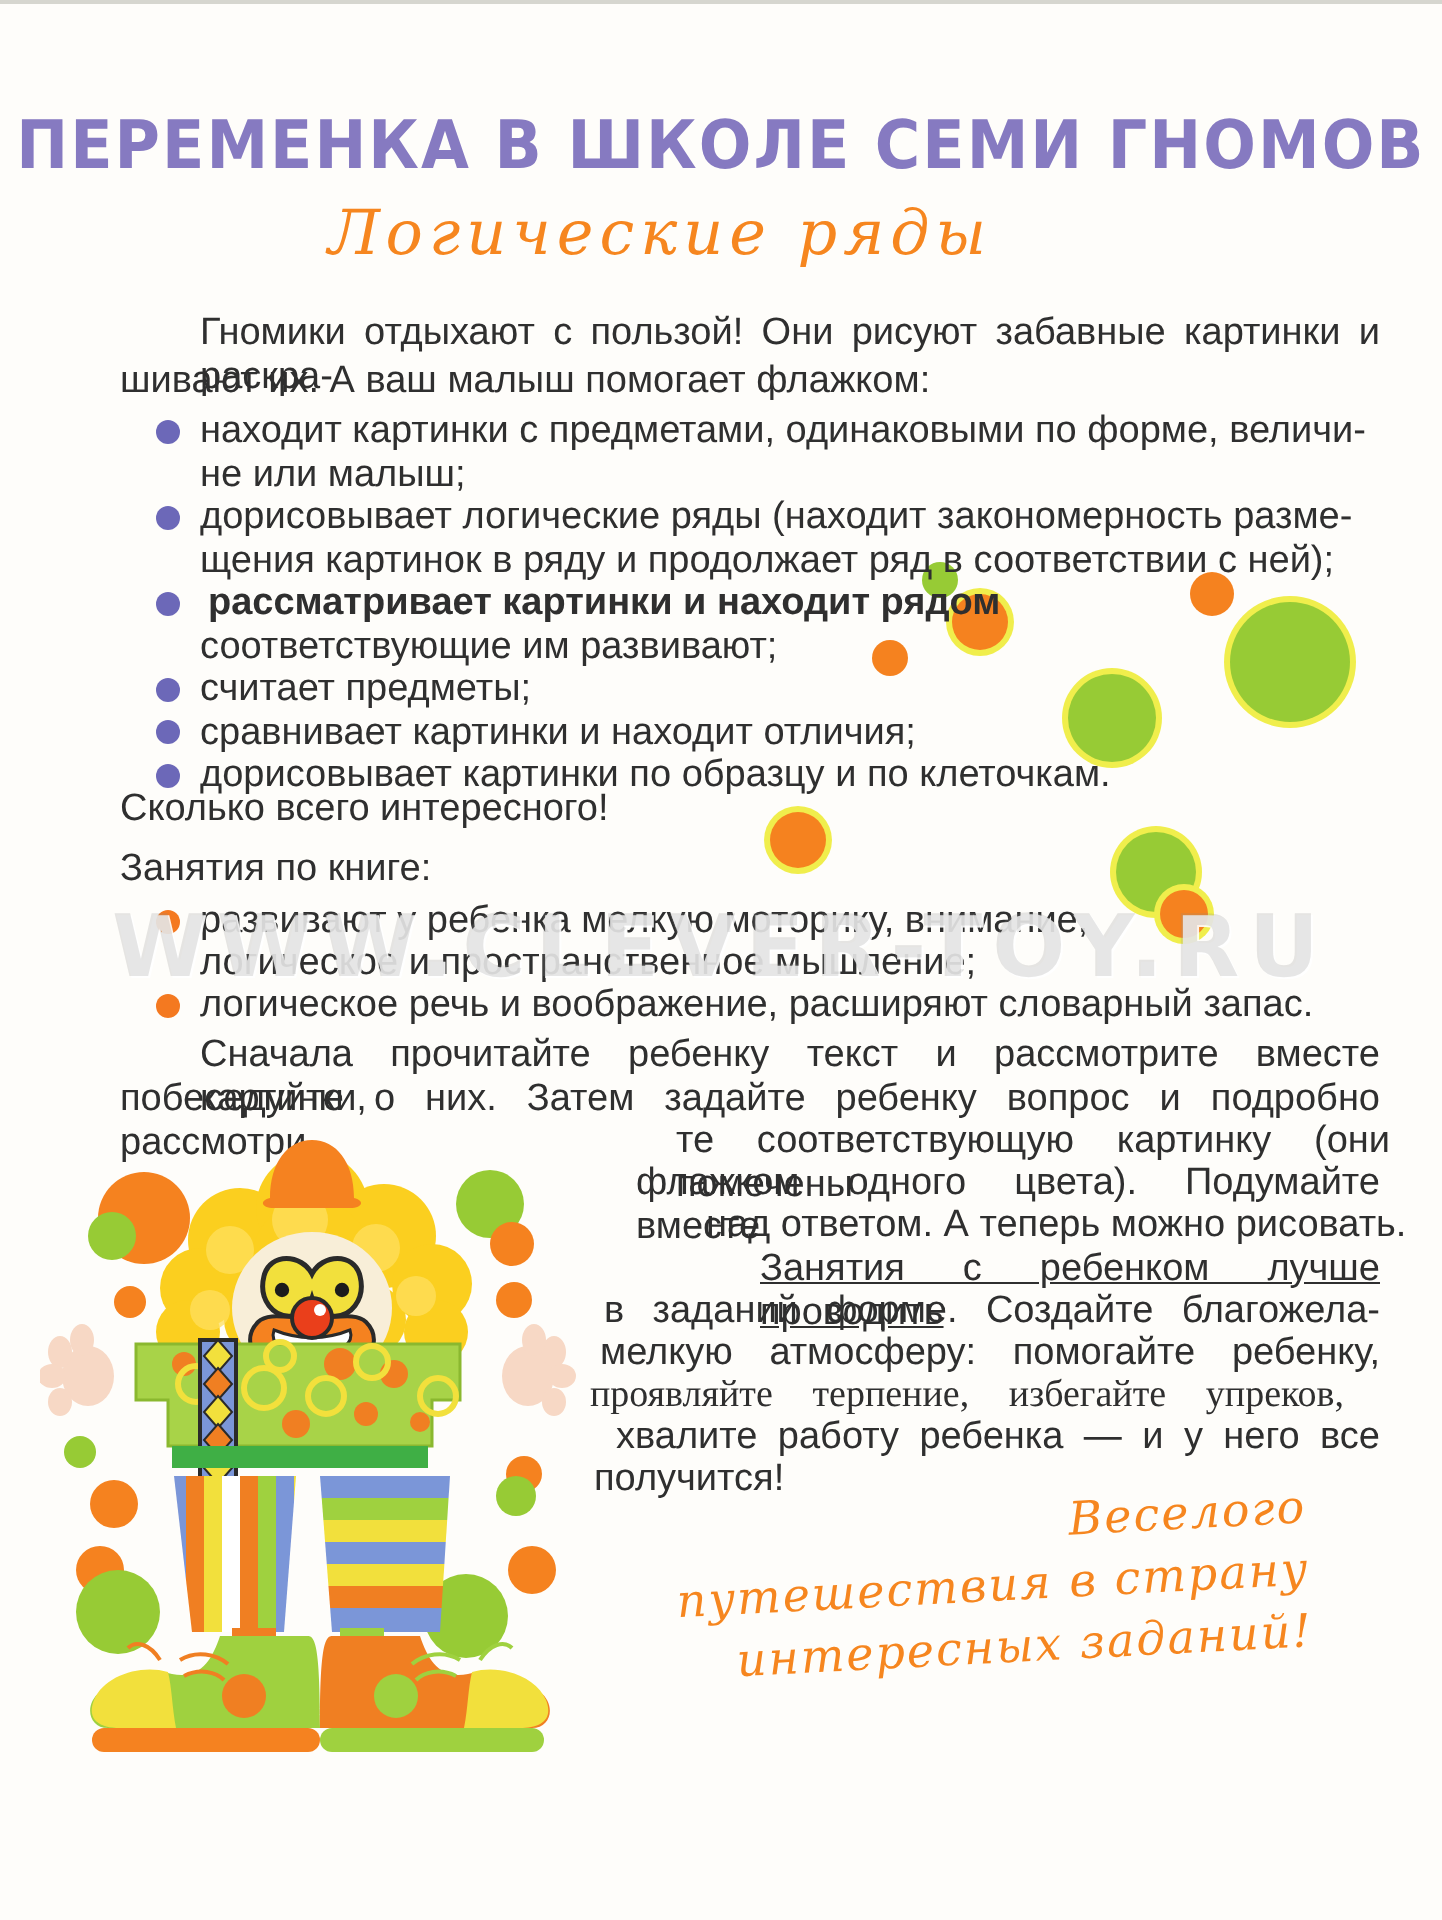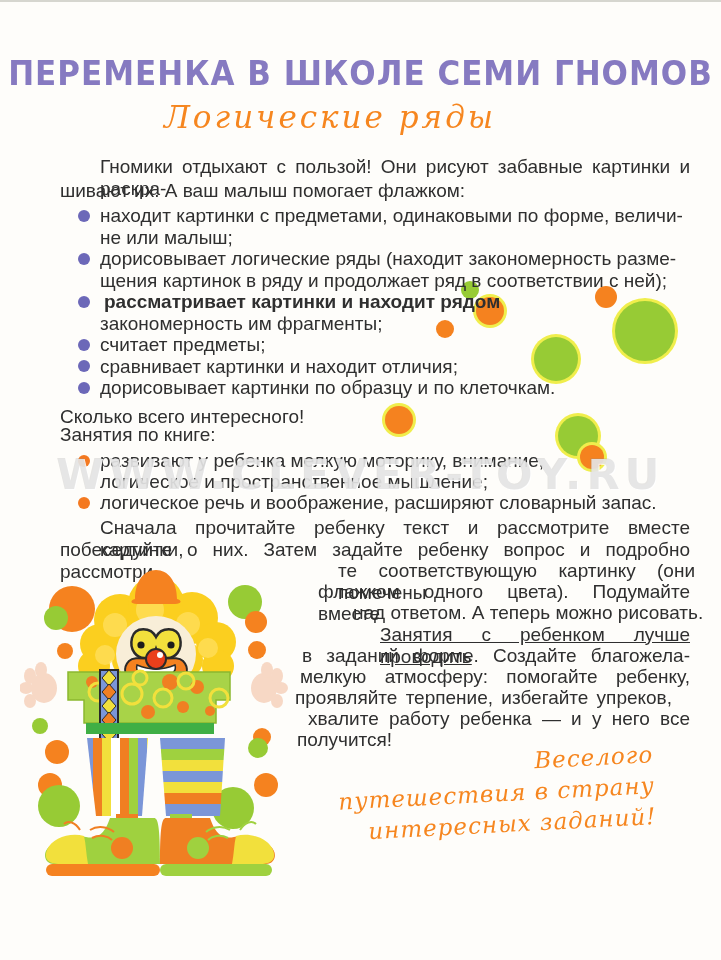--- a/index.html
+++ b/index.html
@@ -92,50 +92,50 @@
   <div class="bullet b-purple" style="top: 210px; left: 78px; background: rgb(108, 104, 184);"></div>
   <div class="line" style="top:205px;left:100px;">находит картинки с предметами, одинаковыми по форме, величи-</div>
   <div class="line" style="top:226.5px;left:100px;">не или малыш;</div>
 
   <div class="bullet b-purple" style="top: 253px; left: 78px; background: rgb(108, 104, 184);"></div>
   <div class="line" style="top:248px;left:100px;">дорисовывает логические ряды (находит закономерность разме-</div>
   <div class="line" style="top:269.5px;left:100px;">щения картинок в ряду и продолжает ряд в соответствии с ней);</div>
 
   <div class="bullet b-purple" style="top: 296px; left: 78px; background: rgb(108, 104, 184);"></div>
   <div class="line" style="top:291px;left:104px;font-weight:bold;">рассматривает картинки и находит рядом</div>
-  <div class="line" style="top:312.5px;left:100px;">закономерность им фрагменты;</div>
+  <div class="line" style="top:312.5px;left:100px;">соответствующие им развивают;</div>
 
   <div class="bullet b-purple" style="top: 339px; left: 78px; background: rgb(108, 104, 184);"></div>
   <div class="line" style="top:334px;left:100px;">считает предметы;</div>
 
   <div class="bullet b-purple" style="top: 360px; left: 78px; background: rgb(108, 104, 184);"></div>
   <div class="line" style="top:355.5px;left:100px;">сравнивает картинки и находит отличия;</div>
 
   <div class="bullet b-purple" style="top: 382px; left: 78px; background: rgb(108, 104, 184);"></div>
   <div class="line" style="top:377px;left:100px;">дорисовывает картинки по образцу и по клеточкам.</div>
 
-  <div class="line" style="top:394px;left:60px;margin-top:12px;">Сколько всего интересного!</div>
+  <div class="line" style="top:394px;left:60px;">Сколько всего интересного!</div>
   <div class="line" style="top:424px;left:60px;">Занятия по книге:</div>
 
   <div class="bullet b-orange" style="top: 455px; left: 78px; background: rgb(244, 121, 32);"></div>
   <div class="line" style="top:450px;left:100px;">развивают у ребенка мелкую моторику, внимание,</div>
   <div class="line" style="top:471px;left:100px;">логическое и пространственное мышление;</div>
 
   <div class="bullet b-orange" style="top: 497px; left: 78px; background: rgb(244, 121, 32);"></div>
   <div class="line" style="top:492px;left:100px;">логическое речь и воображение, расширяют словарный запас.</div>
 
   <div class="line just" style="top:517px;left:100px;right:31px;">Сначала прочитайте ребенку текст и рассмотрите вместе картинки,</div>
   <div class="line just" style="top:538.5px;left:60px;right:31px;">побеседуйте о них. Затем задайте ребенку вопрос и подробно рассмотри-</div>
   <div class="line just" style="top:560px;left:338px;right:26px;">те соответствующую картинку (они помечены</div>
   <div class="line just" style="top:581px;left:318px;right:31px;">флажком одного цвета). Подумайте вместе</div>
   <div class="line" style="top:602px;left:353px;">над ответом. А теперь можно рисовать.</div>
   <div class="line just" style="top:623.5px;left:380px;right:31px;text-decoration:underline;">Занятия с ребенком лучше проводить</div>
   <div class="line just" style="top:645px;left:302px;right:31px;">в заданий форме. Создайте благожела-</div>
   <div class="line just" style="top:666px;left:300px;right:31px;">мелкую атмосферу: помогайте ребенку,</div>
-  <div class="line just" style="top:687px;left:295px;right:49px;">проявляйте терпение, избегайте упреков,</div>
+  <div class="line just" style="top:687px;left:295px;right:49px;font-family:Liberation Serif, serif;">проявляйте терпение, избегайте упреков,</div>
   <div class="line just" style="top:708px;left:308px;right:31px;">хвалите работу ребенка — и у него все</div>
   <div class="line" style="top:729px;left:297px;">получится!</div>
 </div>
 
 <div class="watermark">WWW.CLEVER-TOY.RU</div>
 
 <div class="signoff" style="color: rgb(246, 134, 31);">
   <div>Веселого</div>
   <div>путешествия в страну</div>
   <div>интересных заданий!</div>

